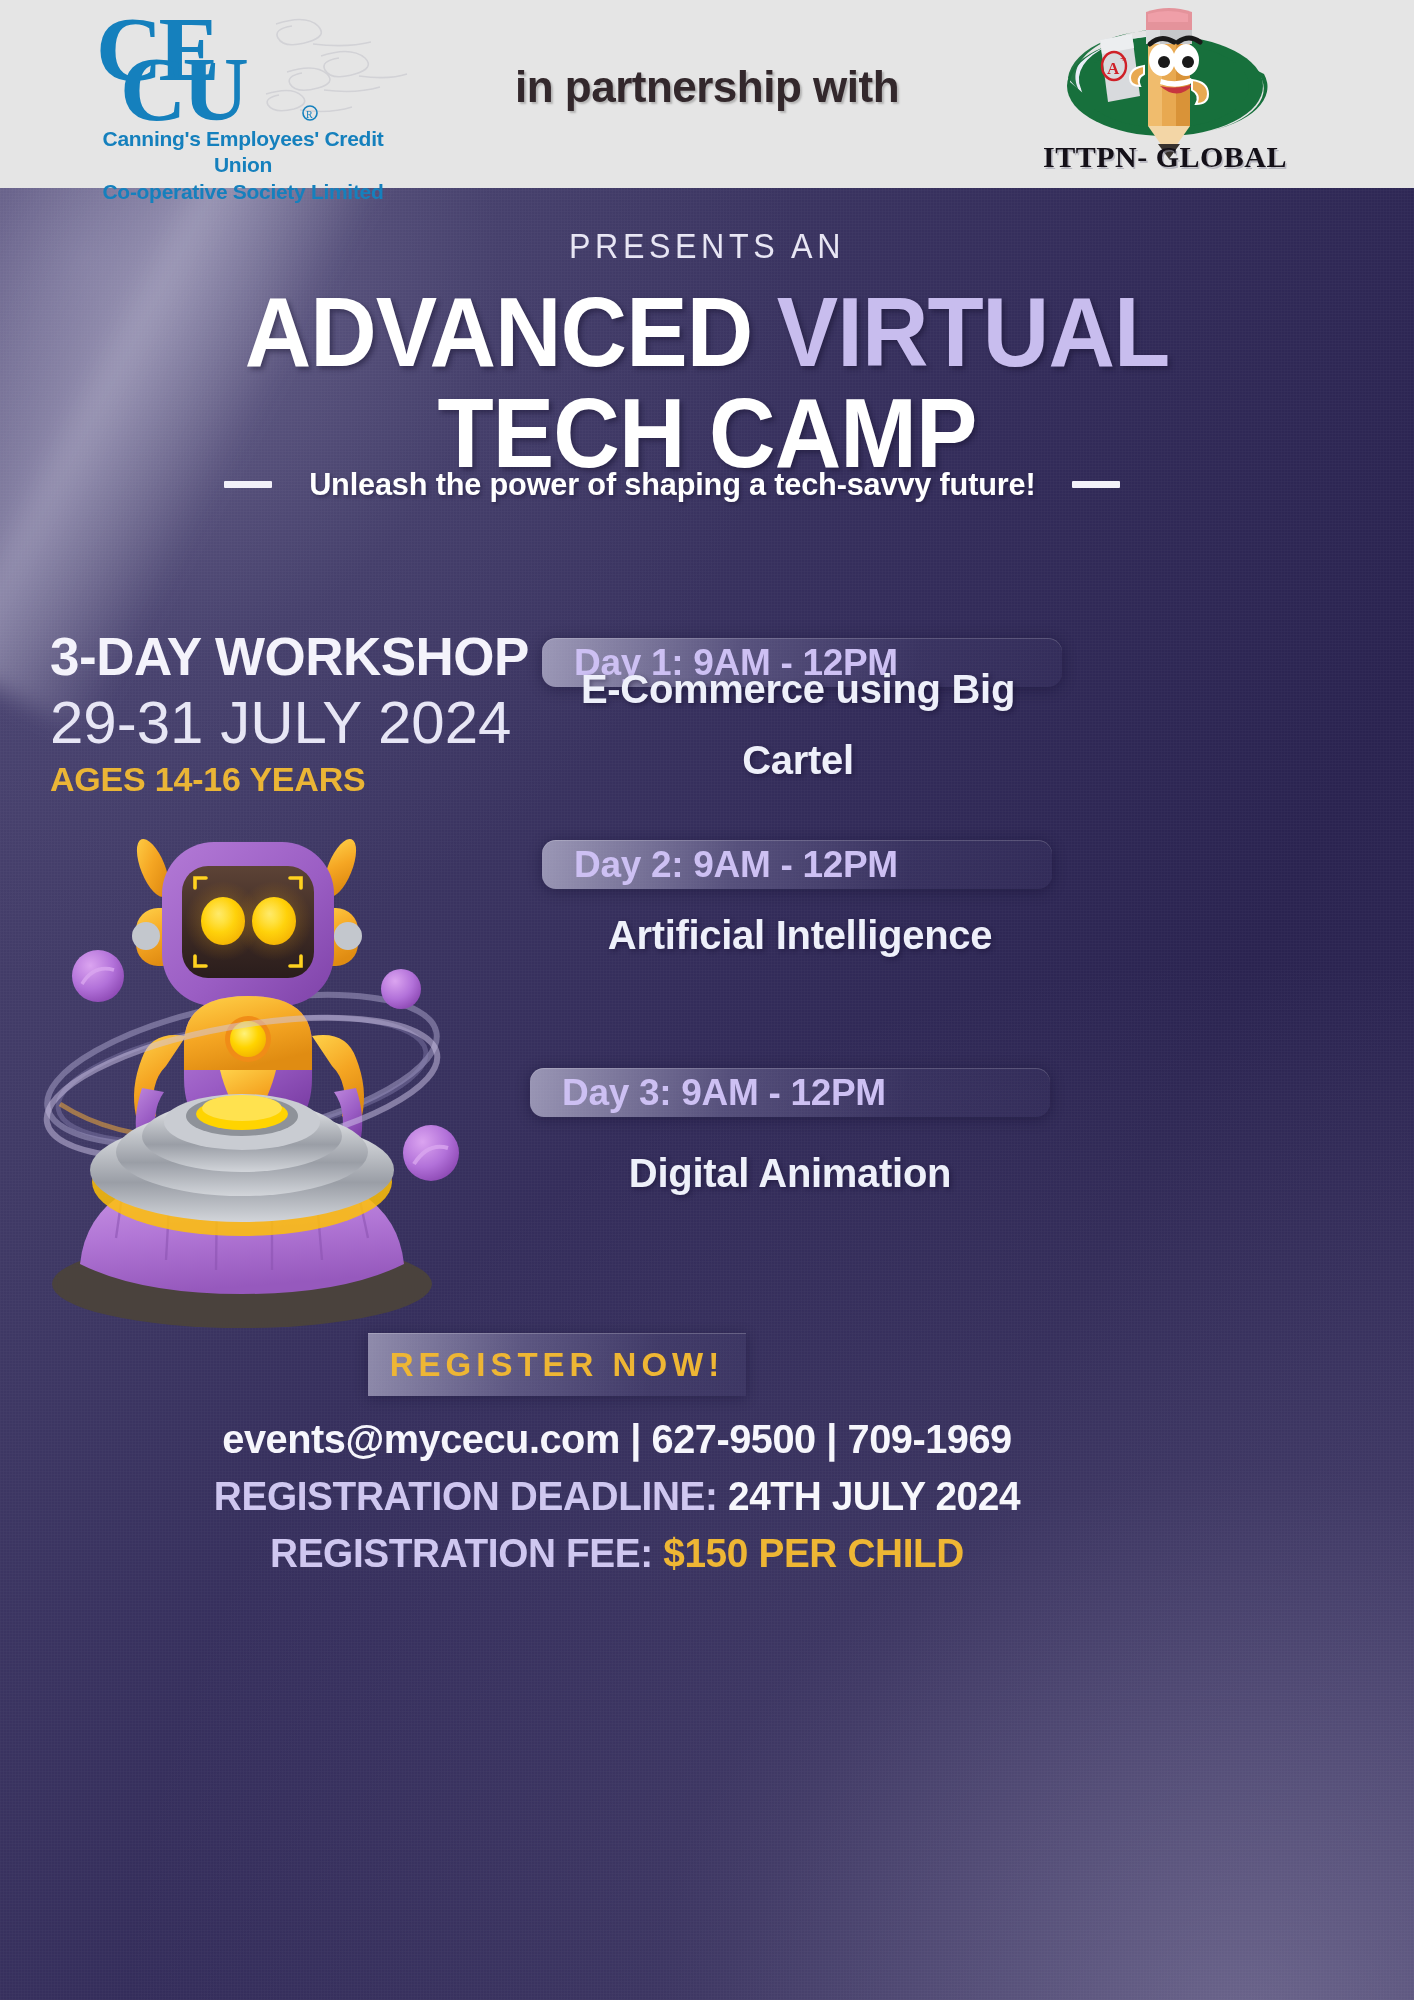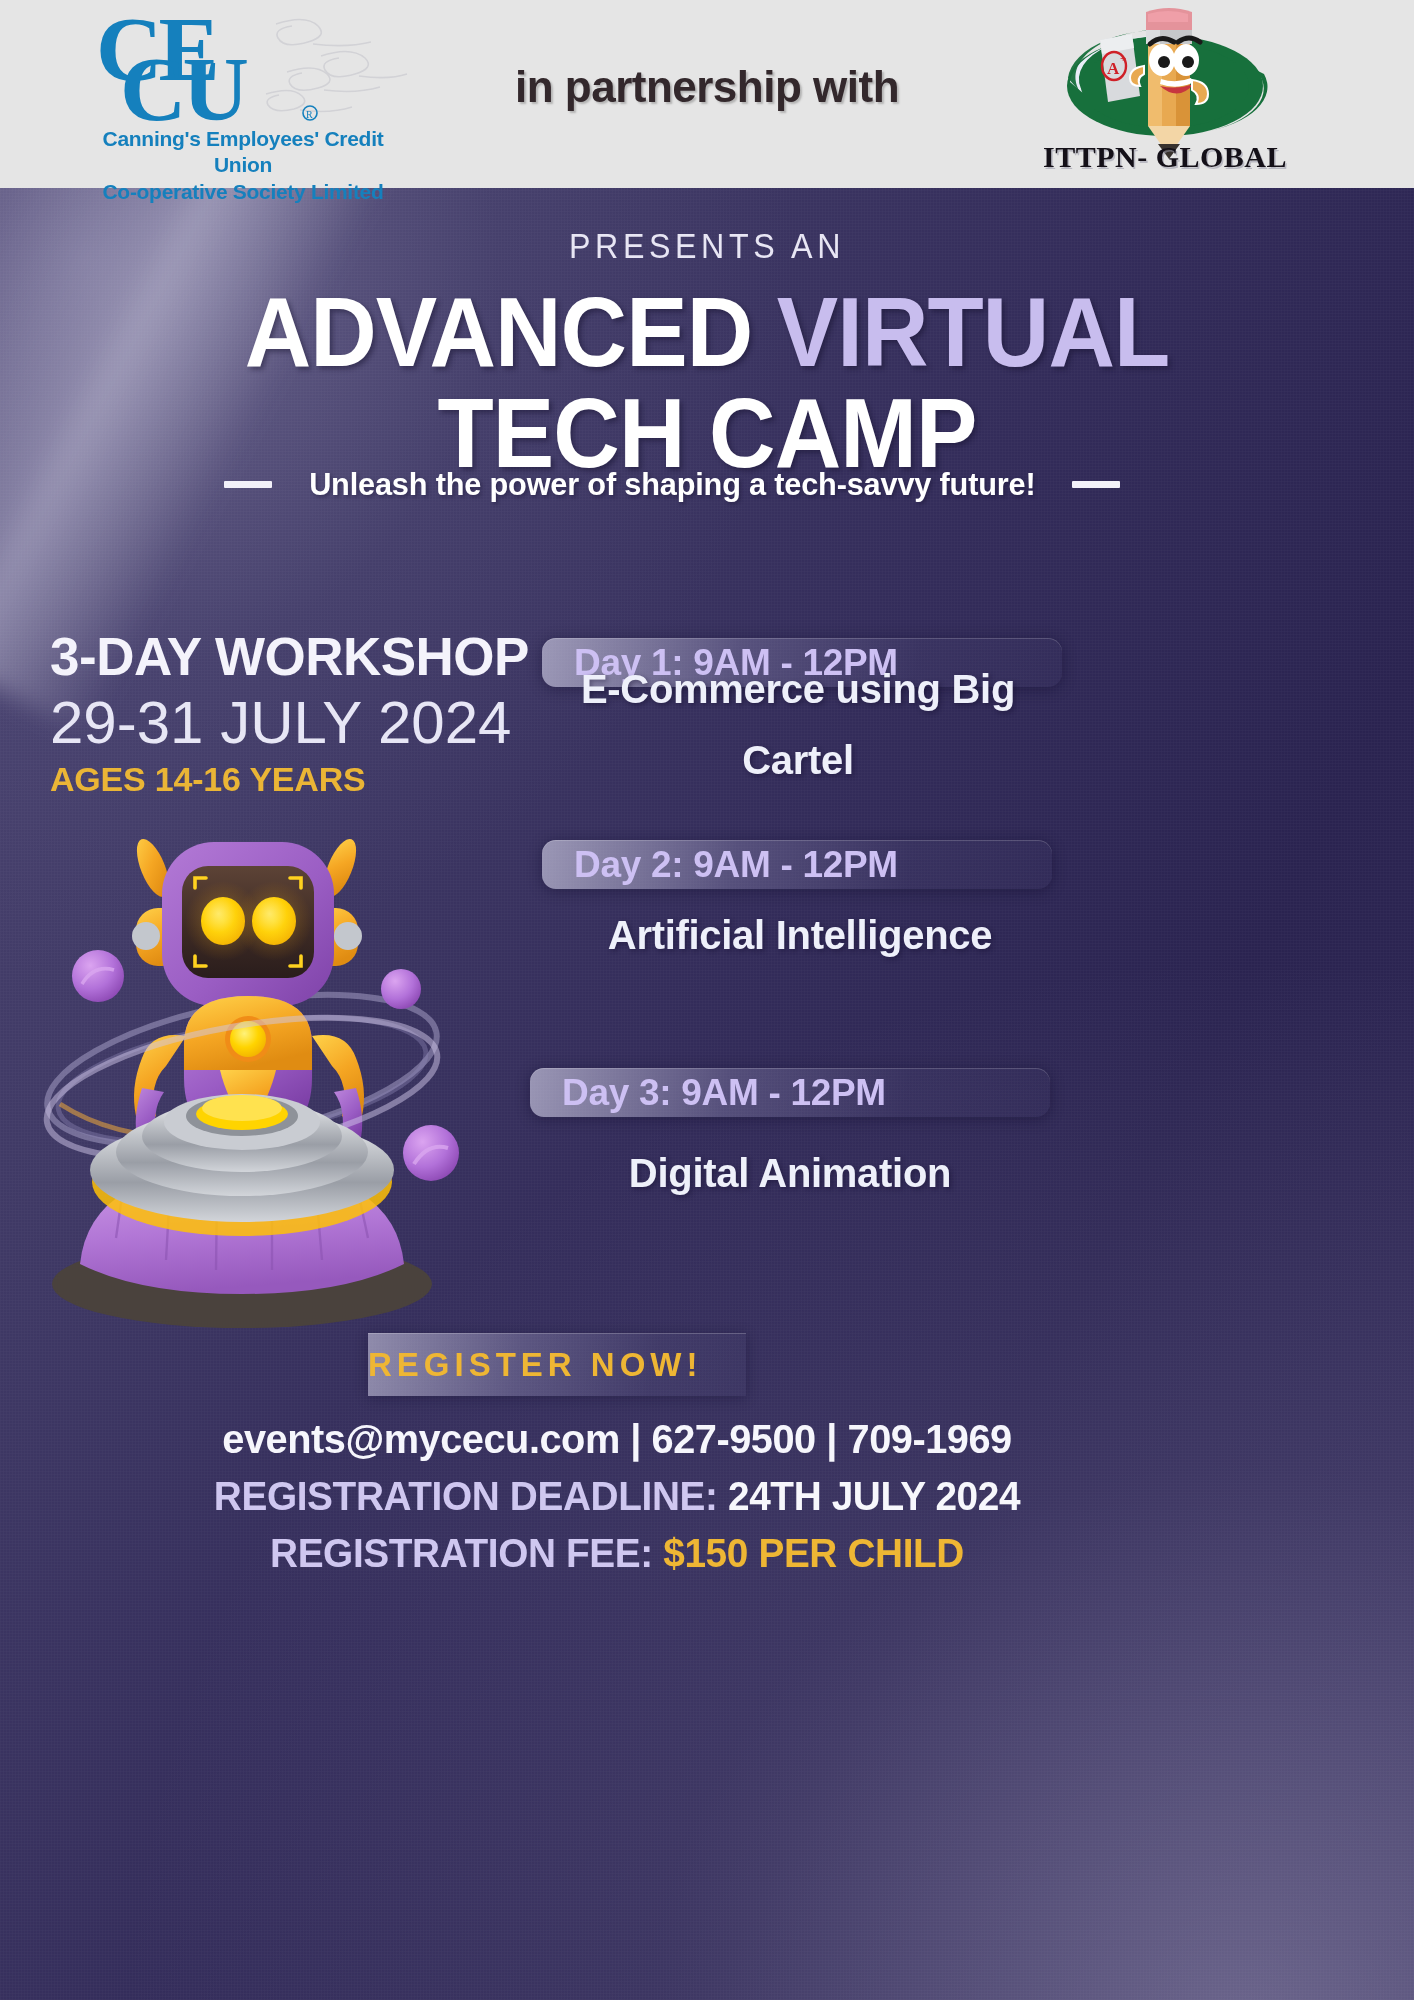--- a/index.html
+++ b/index.html
@@ -117,21 +117,21 @@
   #topic3{ left:530px; top:950px; width:520px; }
 
   
   .robot-wrap{ position:absolute; left:20px; top:620px; width:440px; height:520px; }
 
   
   .register-btn{
     position:absolute; left:368px; top:1145px; width:378px; height:63px;
     background:linear-gradient(100deg, rgba(212,210,232,.56) 0%, rgba(158,154,192,.36) 40%, rgba(98,94,140,.22) 75%, rgba(82,78,124,.16) 100%);
     box-shadow:0 2px 12px rgba(10,6,35,.3), inset 0 1px 0 rgba(255,255,255,.2);
-    display:flex; align-items:center; justify-content:flex-start;
+    display:flex; align-items:center; justify-content:center;
   }
   .register-btn span{
     color:#eeb634; font-size:33px; font-weight:bold; letter-spacing:5px;
   }
 
   
   .footer{ position:absolute; left:8px; top:1222px; width:1218px; text-align:center; }
   .f-line{ line-height:1.42; white-space:nowrap; }
   .f1{ color:#f6f6fc; font-size:41px; font-weight:bold; letter-spacing:-.5px; transform:scaleX(.97); }
   .f2{ font-size:40px; font-weight:bold; letter-spacing:-.4px; transform:scaleX(.97); }

